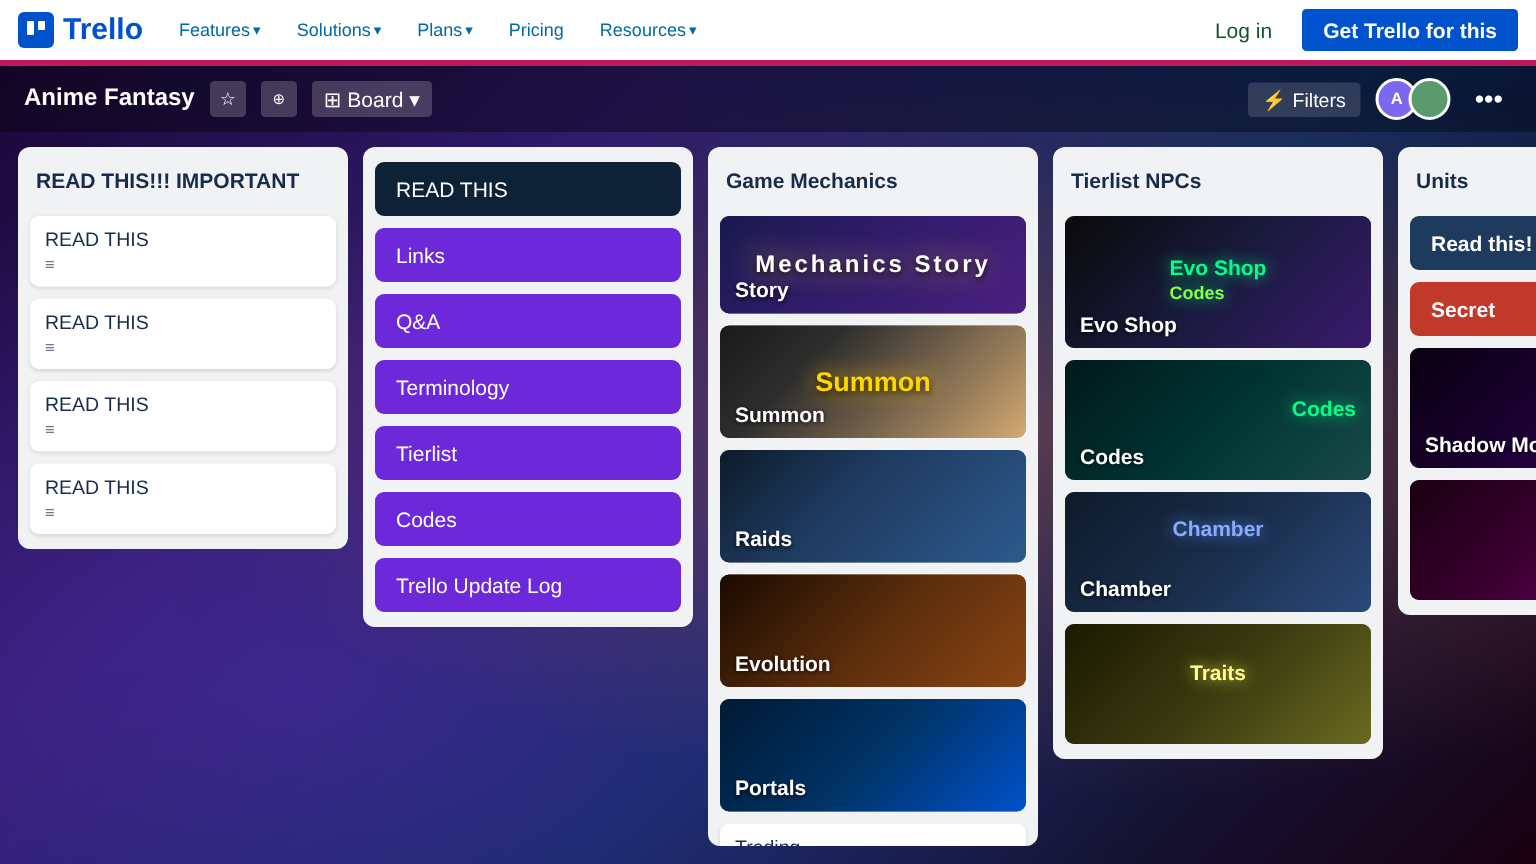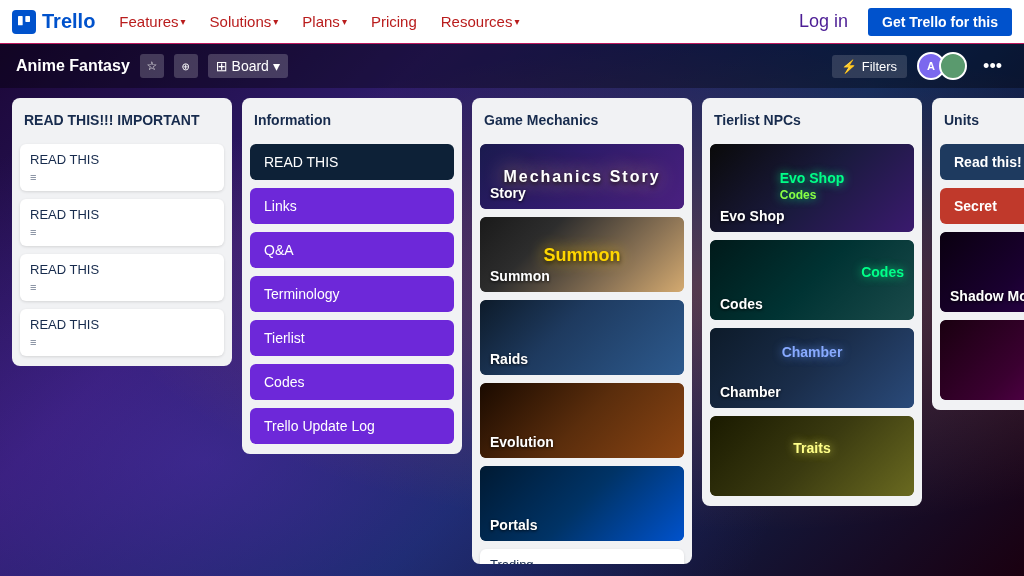--- a/index.html
+++ b/index.html
@@ -1,29 +1,29 @@
 <!DOCTYPE html>
 <html><head>
   <meta charset="utf-8">
   <style>
     * { margin: 0; padding: 0; box-sizing: border-box; }
     body { font-family: -apple-system, BlinkMacSystemFont, 'Segoe UI', sans-serif; overflow: hidden; width: 1024px; height: 576px; background: #1a1a2e; }
 
     
     #navbar {
       display: flex; align-items: center; height: 44px;
-      background: #fff; border-bottom: 1px solid #be185d;
+      background: #fff; border-bottom: 4px solid #be185d;
       padding: 0 12px; gap: 8px; position: relative; z-index: 10;
     }
     #navbar .logo { display: flex; align-items: center; gap: 6px; font-weight: 700; font-size: 18px; color: #0052cc; margin-right: 8px; }
     #navbar .logo-icon { width: 24px; height: 24px; background: #0052cc; border-radius: 4px; display: flex; align-items: center; justify-content: center; }
     #navbar .logo-icon svg { width: 16px; height: 16px; fill: white; }
-    #navbar .nav-link { font-size: 15px; color: #b91c1c; padding: 4px 8px; cursor: pointer; display: flex; align-items: center; gap: 2px; }
+    #navbar .nav-link { font-size: 12px; color: #0369a1; padding: 4px 8px; cursor: pointer; display: flex; align-items: center; gap: 2px; }
     .nav-spacer { flex: 1; }
-    .nav-login { font-size: 18px; color: #4c1d95; padding: 6px 12px; cursor: pointer; border-radius: 3px; }
+    .nav-login { font-size: 14px; color: #14532d; padding: 6px 12px; cursor: pointer; border-radius: 3px; }
     .nav-cta { background: #0052cc; color: white; font-size: 14px; font-weight: 600; padding: 6px 14px; border-radius: 3px; cursor: pointer; border: none; }
 
     
     #board-header {
       display: flex; align-items: center; height: 44px;
       background: rgba(0,0,0,0.35); padding: 16px 16px; gap: 10px;
       position: relative; z-index: 10;
     }
     .board-title { font-size: 16px; font-weight: 700; color: white; }
     .board-icon { width: 24px; height: 24px; background: rgba(255,255,255,0.2); border-radius: 3px; display: flex; align-items: center; justify-content: center; cursor: pointer; }
@@ -249,21 +249,20 @@
       <div>READ THIS</div>
       <div class="card-icon">≡</div>
     </div>
     <div class="card">
       <div>READ THIS</div>
       <div class="card-icon">≡</div>
     </div>
   </div>
 
   <div class="column">
-    <div class="column-header">Information</div>
     <div class="menu-card dark">READ THIS</div>
     <div class="menu-card">Links</div>
     <div class="menu-card">Q&amp;A</div>
     <div class="menu-card">Terminology</div>
     <div class="menu-card">Tierlist</div>
     <div class="menu-card">Codes</div>
     <div class="menu-card">Trello Update Log</div>
   </div>
 
   <div class="column">

